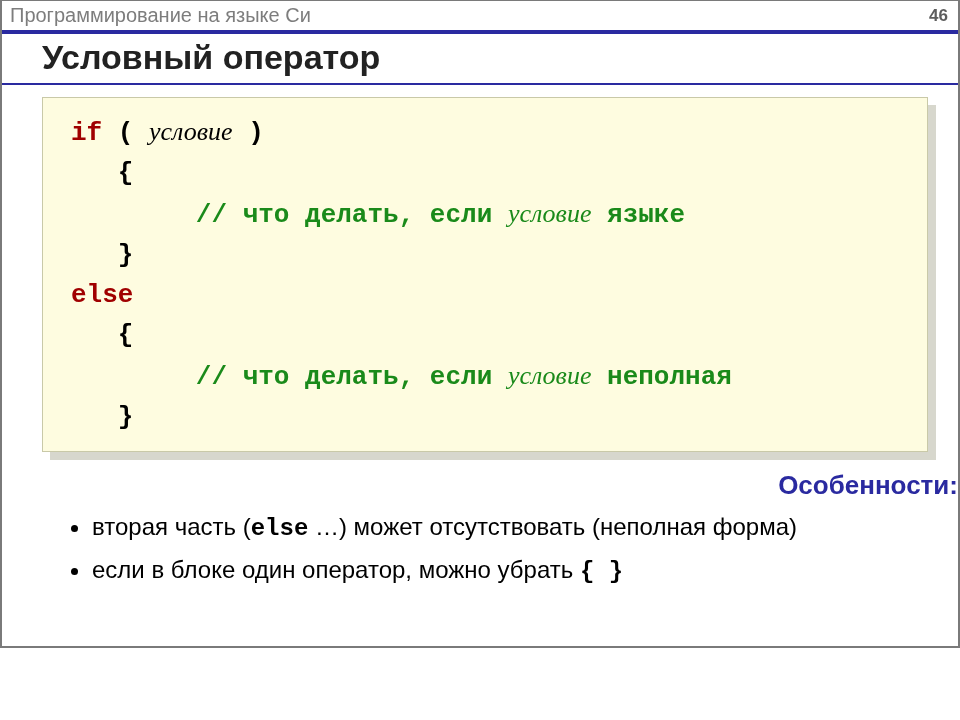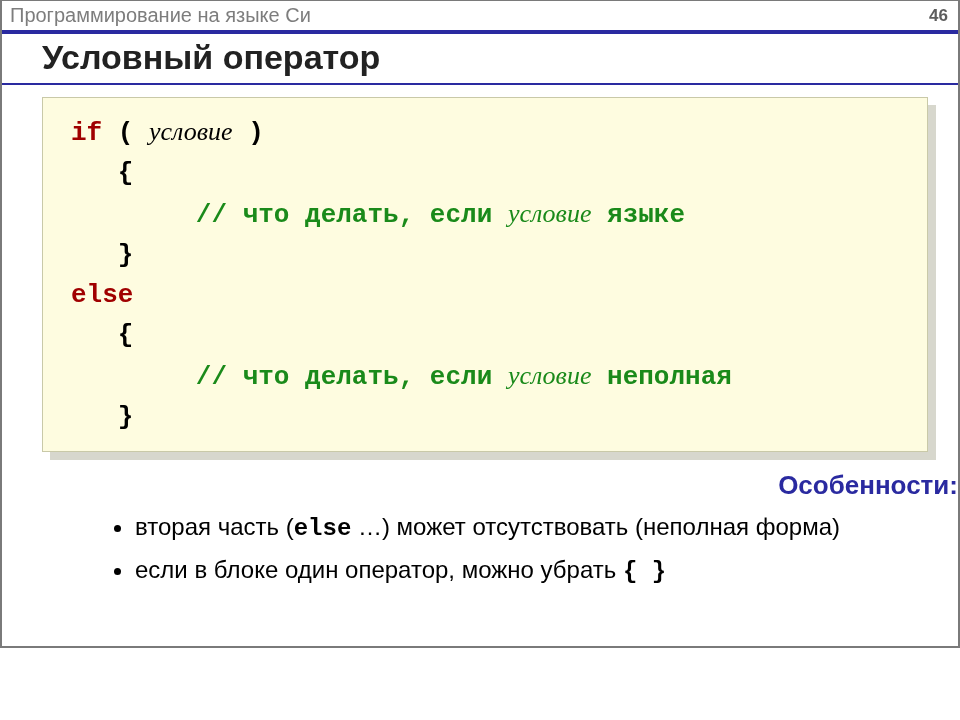--- a/index.html
+++ b/index.html
@@ -79,21 +79,21 @@
     text-align: right;
   }
   .bullets {
     margin: 0 60px 0 90px;
     padding: 0;
     list-style: disc;
     font-size: 24px;
     line-height: 1.35;
     color: #000;
   }
-  .bullets li { margin-bottom: 8px; margin-left: 43px; }
+  .bullets li { margin-bottom: 8px; }
   .mono-inline {
     font-family: "Courier New", Courier, monospace;
     font-weight: bold;
   }
 </style>
 </head>
 <body>
 
 <div class="frame">
 

